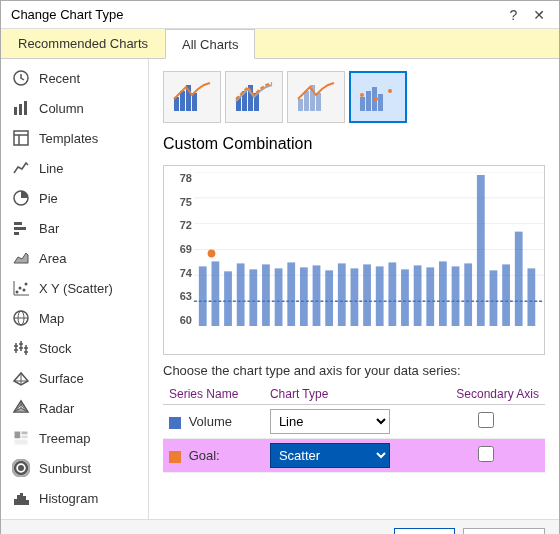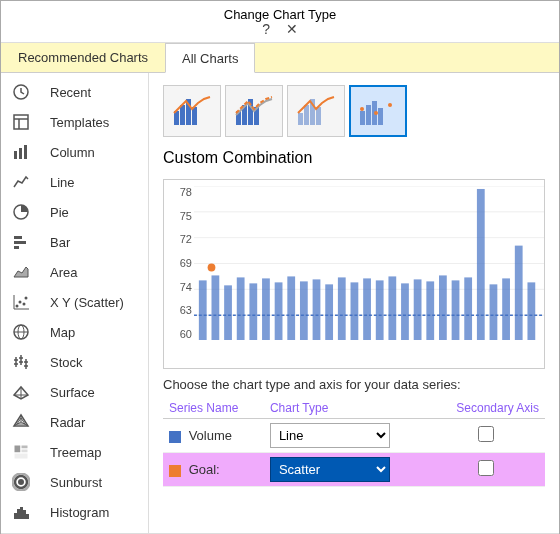--- a/index.html
+++ b/index.html
@@ -18,21 +18,20 @@
       border: 1px solid #aaa;
       box-shadow: 2px 2px 8px rgba(0,0,0,0.3);
     }
     .title-bar {
       background: #fff;
       border-bottom: 1px solid #ddd;
       padding: 6px 10px;
       display: flex;
       align-items: center;
       justify-content: space-between;
-      flex-direction: column;
     }
     .title-bar-text {
       font-size: 13px;
       font-weight: normal;
       color: #000;
     }
     .title-bar-controls {
       display: flex;
       gap: 8px;
       align-items: center;
@@ -78,21 +77,21 @@
       overflow-y: auto;
       padding: 4px 0;
     }
     .sidebar-item {
       display: flex;
       align-items: center;
       padding: 5px 8px 5px 10px;
       cursor: pointer;
       color: #333;
       font-size: 13px;
-      gap: 19px;
+      gap: 8px;
     }
     .sidebar-icon {
       width: 20px;
       height: 20px;
       display: inline-flex;
       align-items: center;
       justify-content: center;
       font-size: 14px;
       flex-shrink: 0;
     }
@@ -145,20 +144,21 @@
       top: 0;
       bottom: 0;
       width: 30px;
       display: flex;
       flex-direction: column;
       justify-content: space-between;
       padding: 6px 2px 28px 2px;
       align-items: flex-end;
       font-size: 11px;
       color: #555;
+      font-weight: bold;
     }
     .chart-area {
       position: absolute;
       left: 30px;
       right: 0;
       top: 6px;
       bottom: 28px;
     }
     .data-series-section {
       font-size: 13px;
@@ -167,21 +167,21 @@
     .data-series-label {
       margin-bottom: 6px;
     }
     .series-table {
       width: 100%;
       border-collapse: collapse;
     }
     .series-table th {
       text-align: left;
       font-weight: normal;
-      color: #8b5cf6;
+      color: #701a75;
       font-size: 12px;
       padding: 3px 6px;
       border-bottom: 1px solid #ccc;
     }
     .series-table td {
       padding: 4px 6px;
       vertical-align: middle;
       font-size: 13px;
     }
     .series-color-indicator {
@@ -262,37 +262,37 @@
               <circle cx="9" cy="9" r="7" fill="none" stroke="#555" stroke-width="1.5"></circle>
               <polyline points="9,5 9,9 12,11" fill="none" stroke="#555" stroke-width="1.5"></polyline>
             </svg>
         </span>
         <span>Recent</span>
       </div>
 
       <div class="sidebar-item">
         <span class="sidebar-icon">
           <svg width="18" height="18" viewBox="0 0 18 18">
+              <rect x="2" y="8" width="3" height="8" fill="#555"></rect>
+              <rect x="7" y="5" width="3" height="11" fill="#555"></rect>
+              <rect x="12" y="2" width="3" height="14" fill="#555"></rect>
+            </svg>
+        </span>
+        <span>Column</span>
+      </div>
+
+      <div class="sidebar-item">
+        <span class="sidebar-icon">
+          <svg width="18" height="18" viewBox="0 0 18 18">
               <rect x="2" y="2" width="14" height="14" fill="none" stroke="#555" stroke-width="1.5"></rect>
               <line x1="2" y1="6" x2="16" y2="6" stroke="#555" stroke-width="1.5"></line>
               <line x1="7" y1="6" x2="7" y2="16" stroke="#555" stroke-width="1.5"></line>
             </svg>
         </span>
         <span>Templates</span>
-      </div>
-
-      <div class="sidebar-item">
-        <span class="sidebar-icon">
-          <svg width="18" height="18" viewBox="0 0 18 18">
-              <rect x="2" y="8" width="3" height="8" fill="#555"></rect>
-              <rect x="7" y="5" width="3" height="11" fill="#555"></rect>
-              <rect x="12" y="2" width="3" height="14" fill="#555"></rect>
-            </svg>
-        </span>
-        <span>Column</span>
       </div>
 
       <div class="sidebar-item">
         <span class="sidebar-icon">
           <svg width="18" height="18" viewBox="0 0 18 18">
               <polyline points="2,14 6,8 10,10 14,4 16,6" fill="none" stroke="#555" stroke-width="1.5"></polyline>
             </svg>
         </span>
         <span>Line</span>
       </div>

